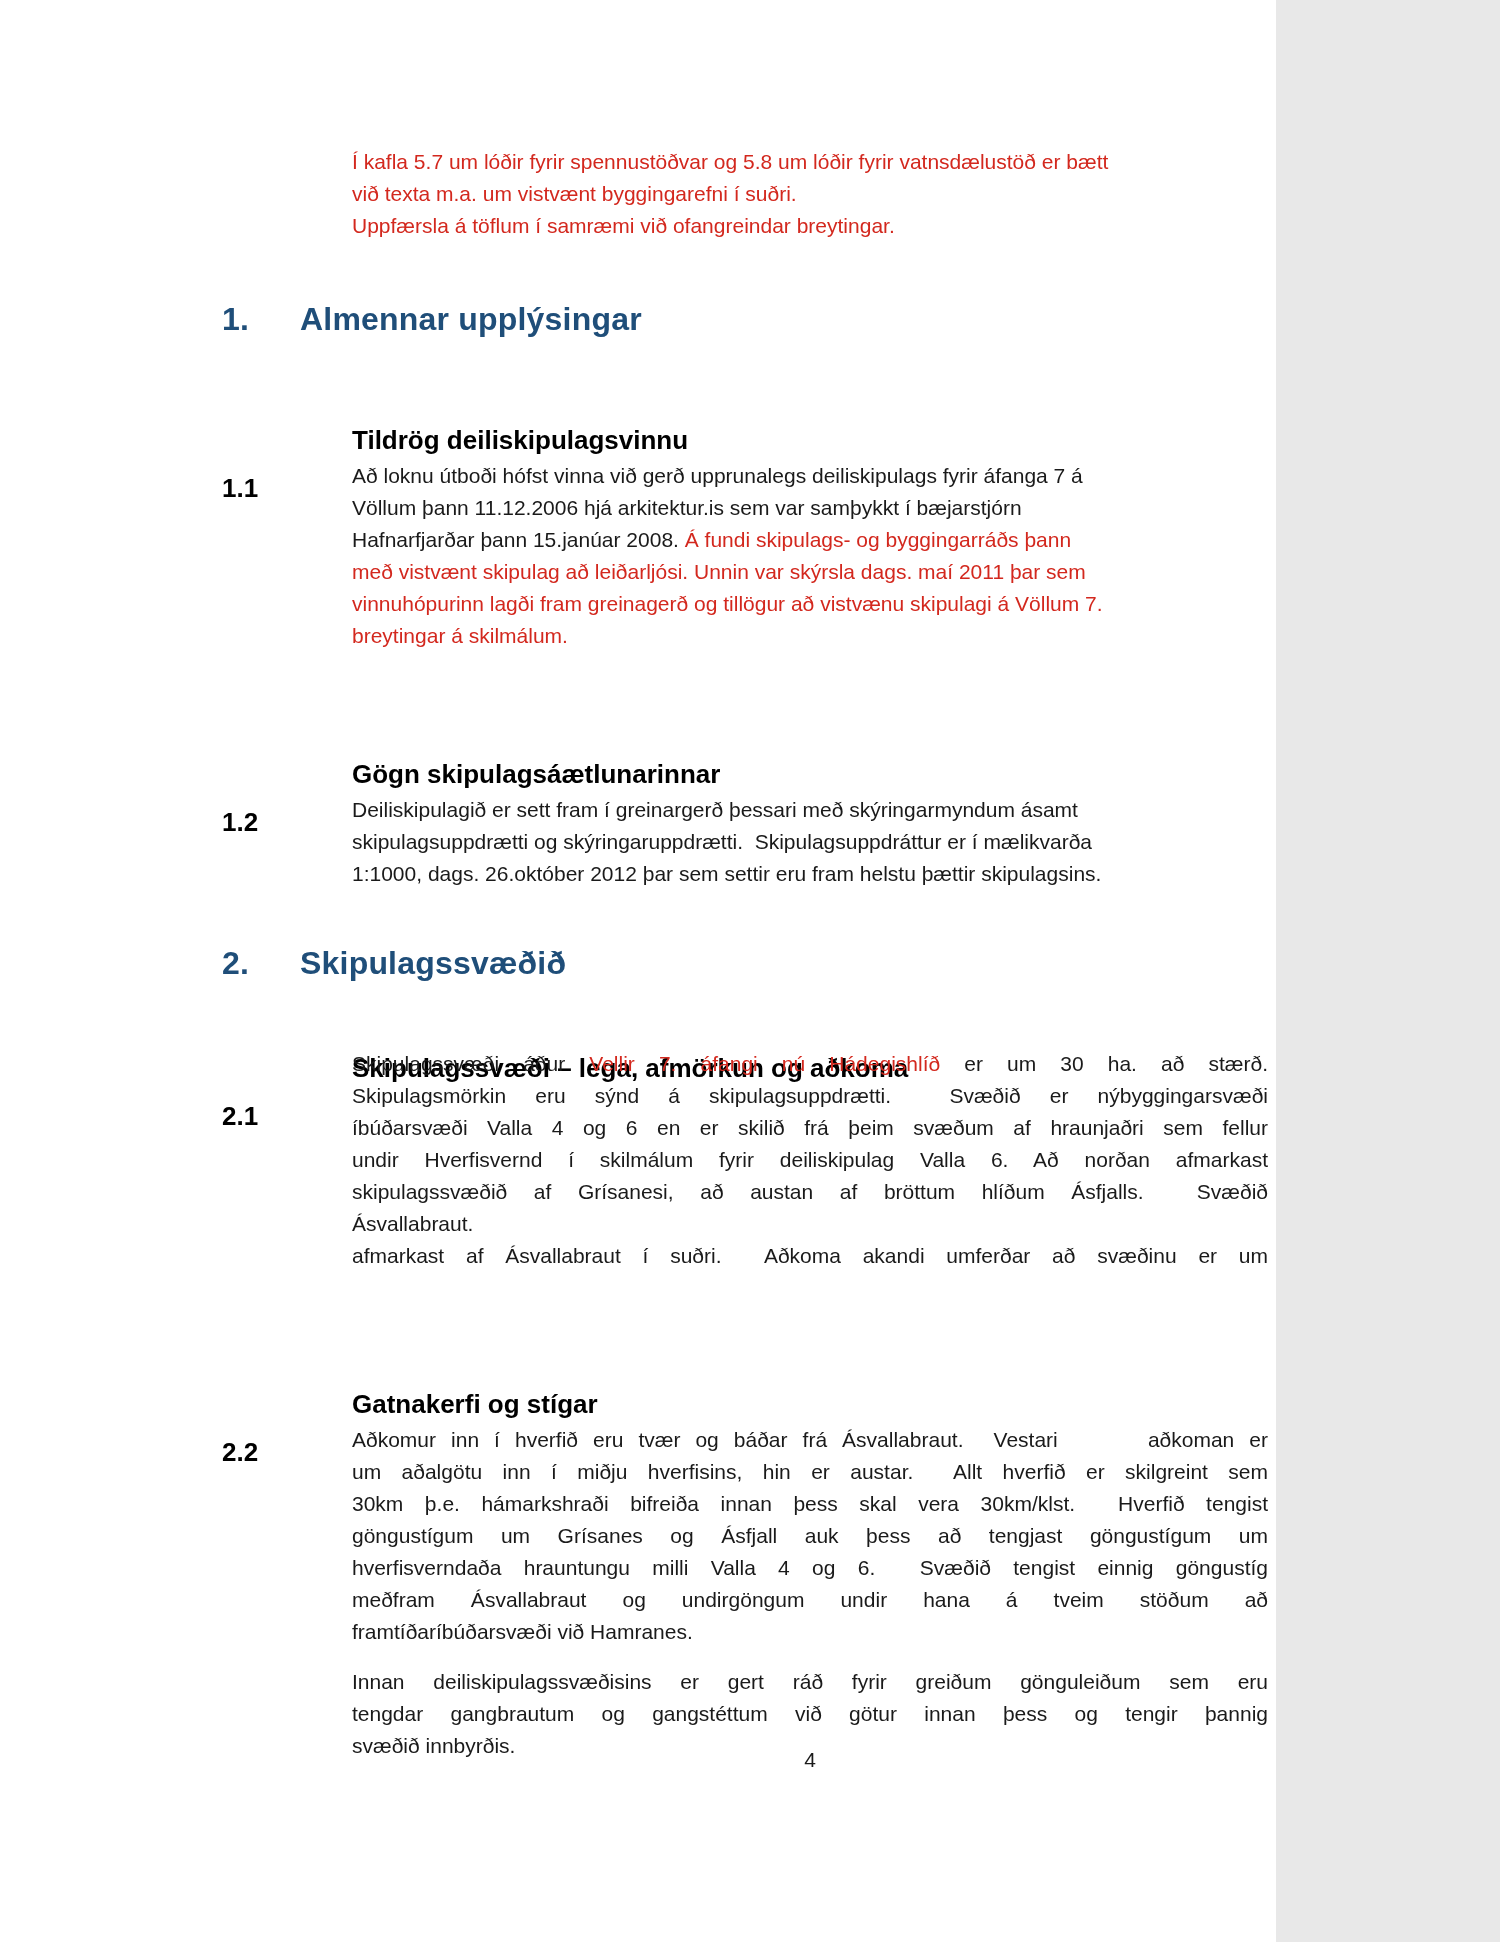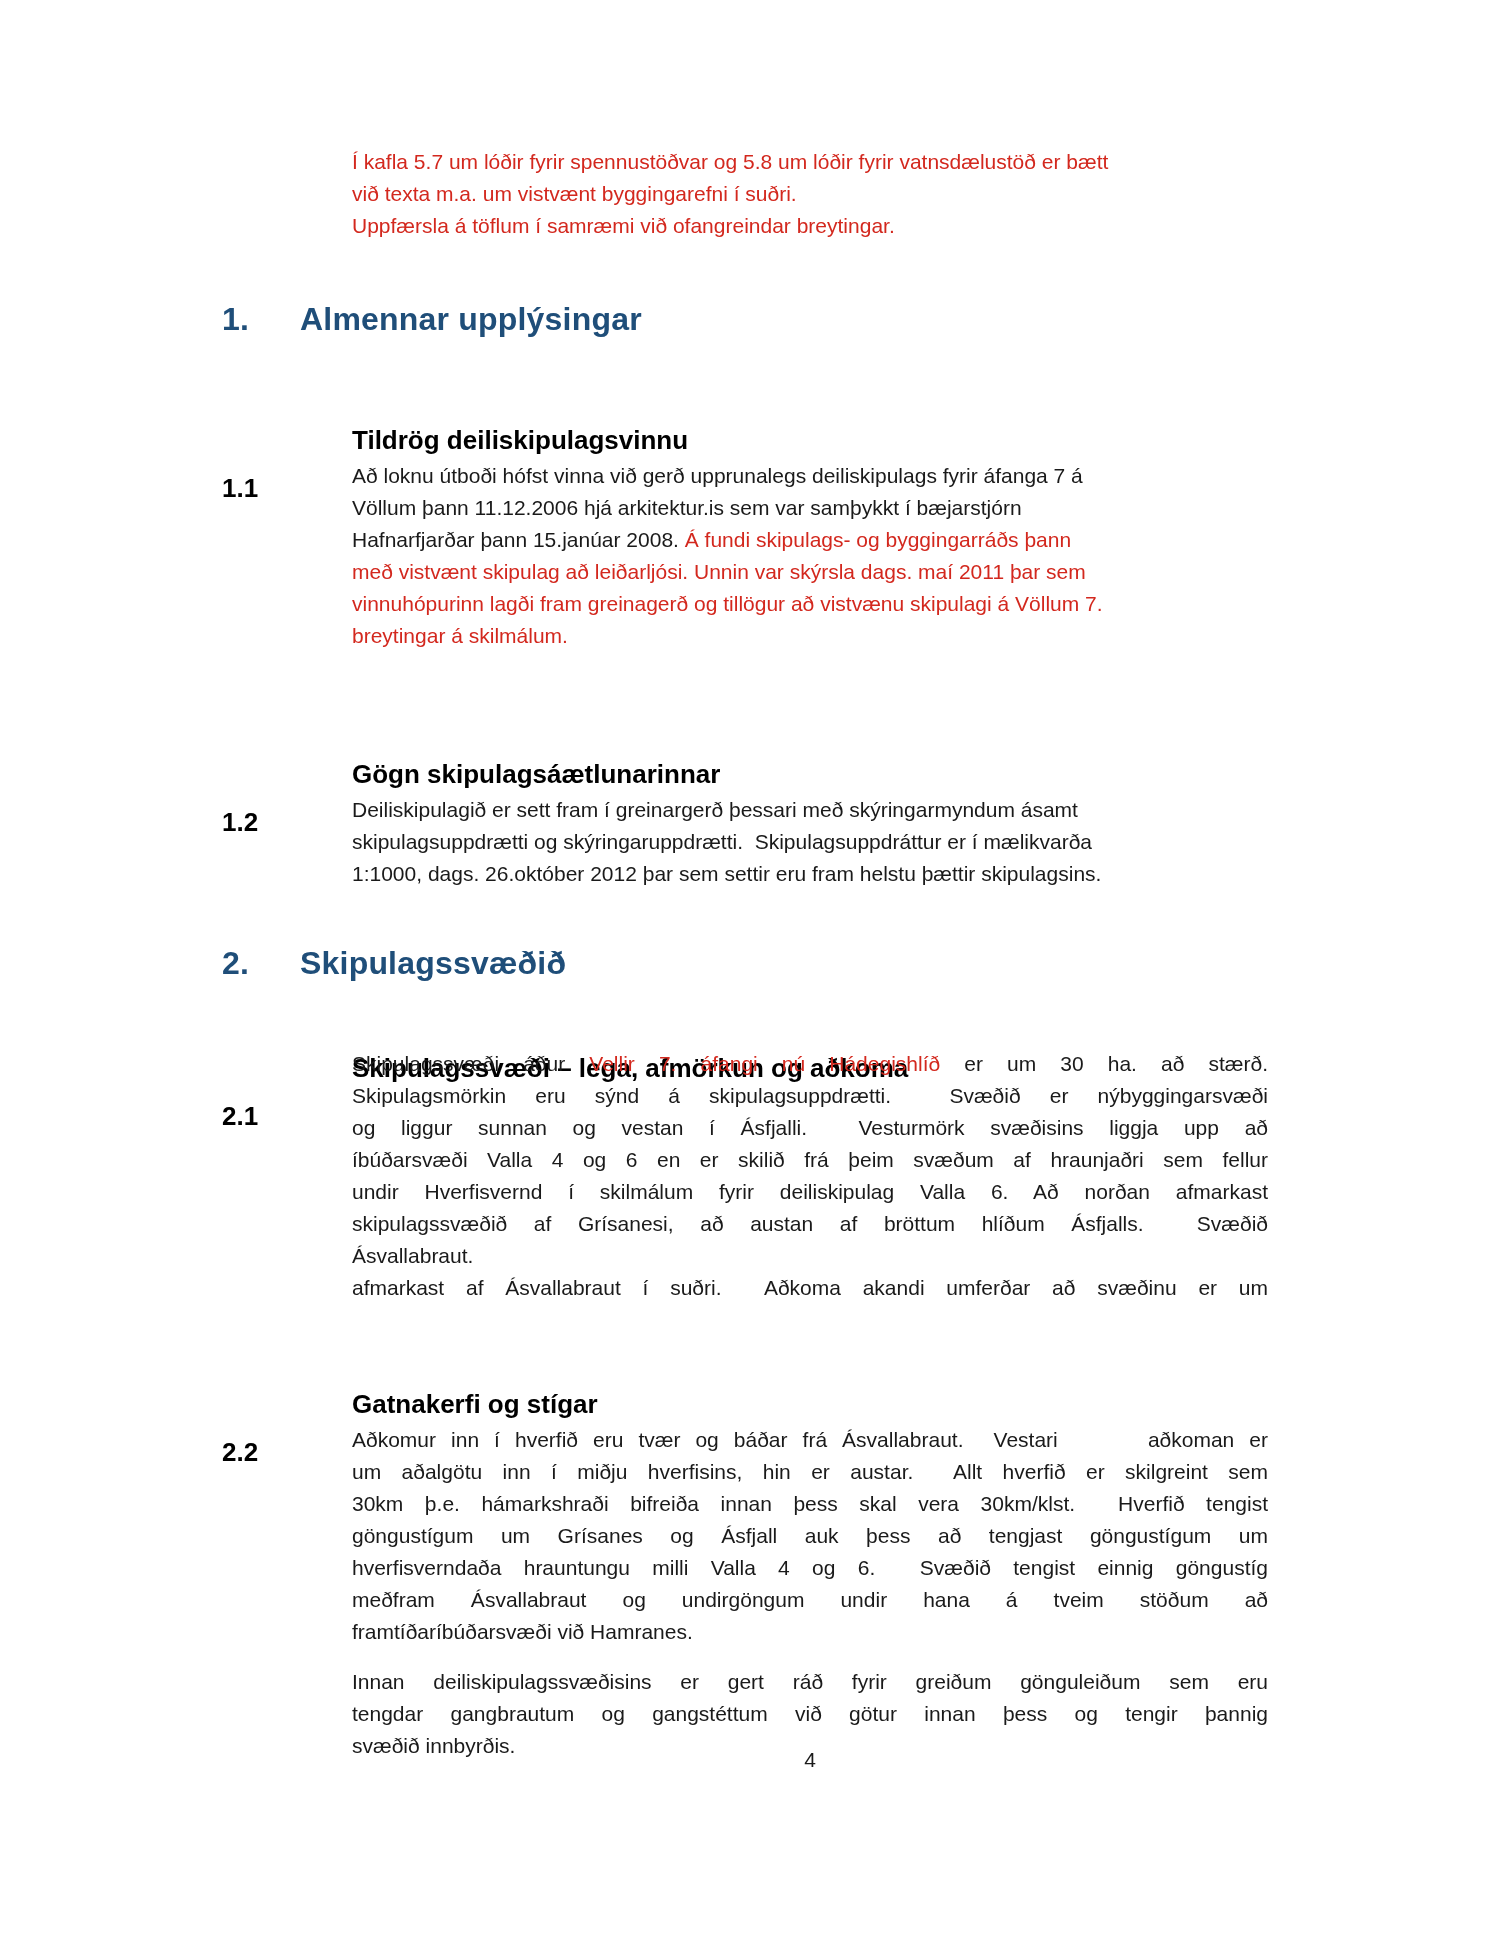--- a/index.html
+++ b/index.html
@@ -1,18 +1,18 @@
 <!DOCTYPE html>
 <html style="--red: #d3281e; --blue: #1f4e79; --text: #1a1a1a;"><head>
 <meta charset="utf-8">
 <style>
   html,body{margin:0;padding:0;background:#e8e8e8;}
   .doc{
     position:relative;
-    width:1500px;
+    width:1276px;
     height:1942px;
     background:#ffffff;
     font-family:"Liberation Sans", sans-serif;
     color:var(--text);
     overflow:hidden;
   }
   .para{
     position:absolute;
     left:352px;
     width:916px;
@@ -99,21 +99,20 @@
     <span>Skipulagssvæðið</span>
   </div>
 
   <div class="h2" style="top:1052px">
     <span class="hnum">2.1</span>
     <span>Skipulagssvæði – lega, afmörkun og aðkoma</span>
   </div>
   <div class="para" style="top:1048px">
       <div class="line jl"><span>Skipulagssvæði áður </span><span class="red">Vellir 7. áfangi nú Hádegishlíð</span><span> er um 30 ha. að stærð.</span></div>
       <div class="line jl"><span>Skipulagsmörkin eru sýnd á skipulagsuppdrætti.&nbsp; Svæðið er nýbyggingarsvæði</span></div>
-      <div class="line jl"><span>og liggur sunnan og vestan í Ásfjalli.&nbsp; Vesturmörk svæðisins liggja upp að</span></div>
       <div class="line jl"><span>íbúðarsvæði Valla 4 og 6 en er skilið frá þeim svæðum af hraunjaðri sem fellur</span></div>
       <div class="line jl"><span>undir Hverfisvernd í skilmálum fyrir deiliskipulag Valla 6. Að norðan afmarkast</span></div>
       <div class="line jl"><span>skipulagssvæðið af Grísanesi, að austan af bröttum hlíðum Ásfjalls.&nbsp; Svæðið</span></div>
       <div class="line"><span>Ásvallabraut.</span></div>
       <div class="line jl"><span>afmarkast af Ásvallabraut í suðri.&nbsp; Aðkoma akandi umferðar að svæðinu er um</span></div>
     </div>
 
   <div class="h2" style="top:1388px">
     <span class="hnum">2.2</span>
     <span>Gatnakerfi og stígar</span>

